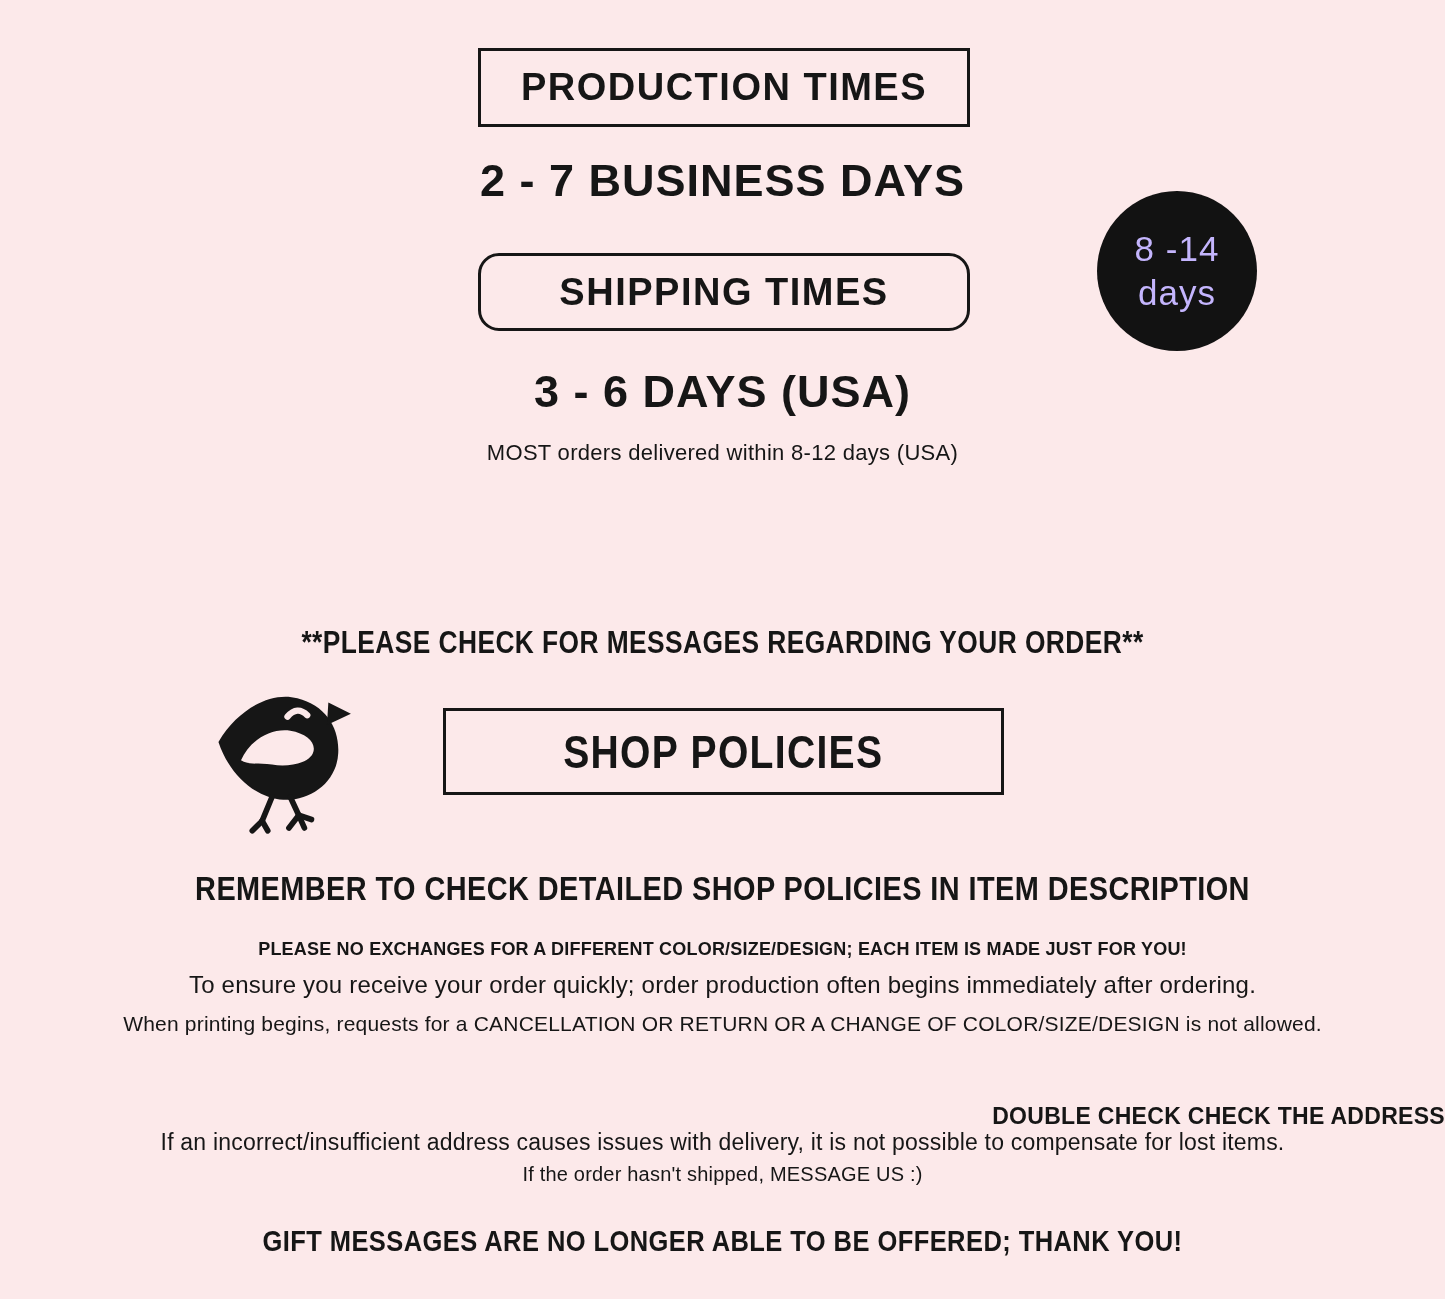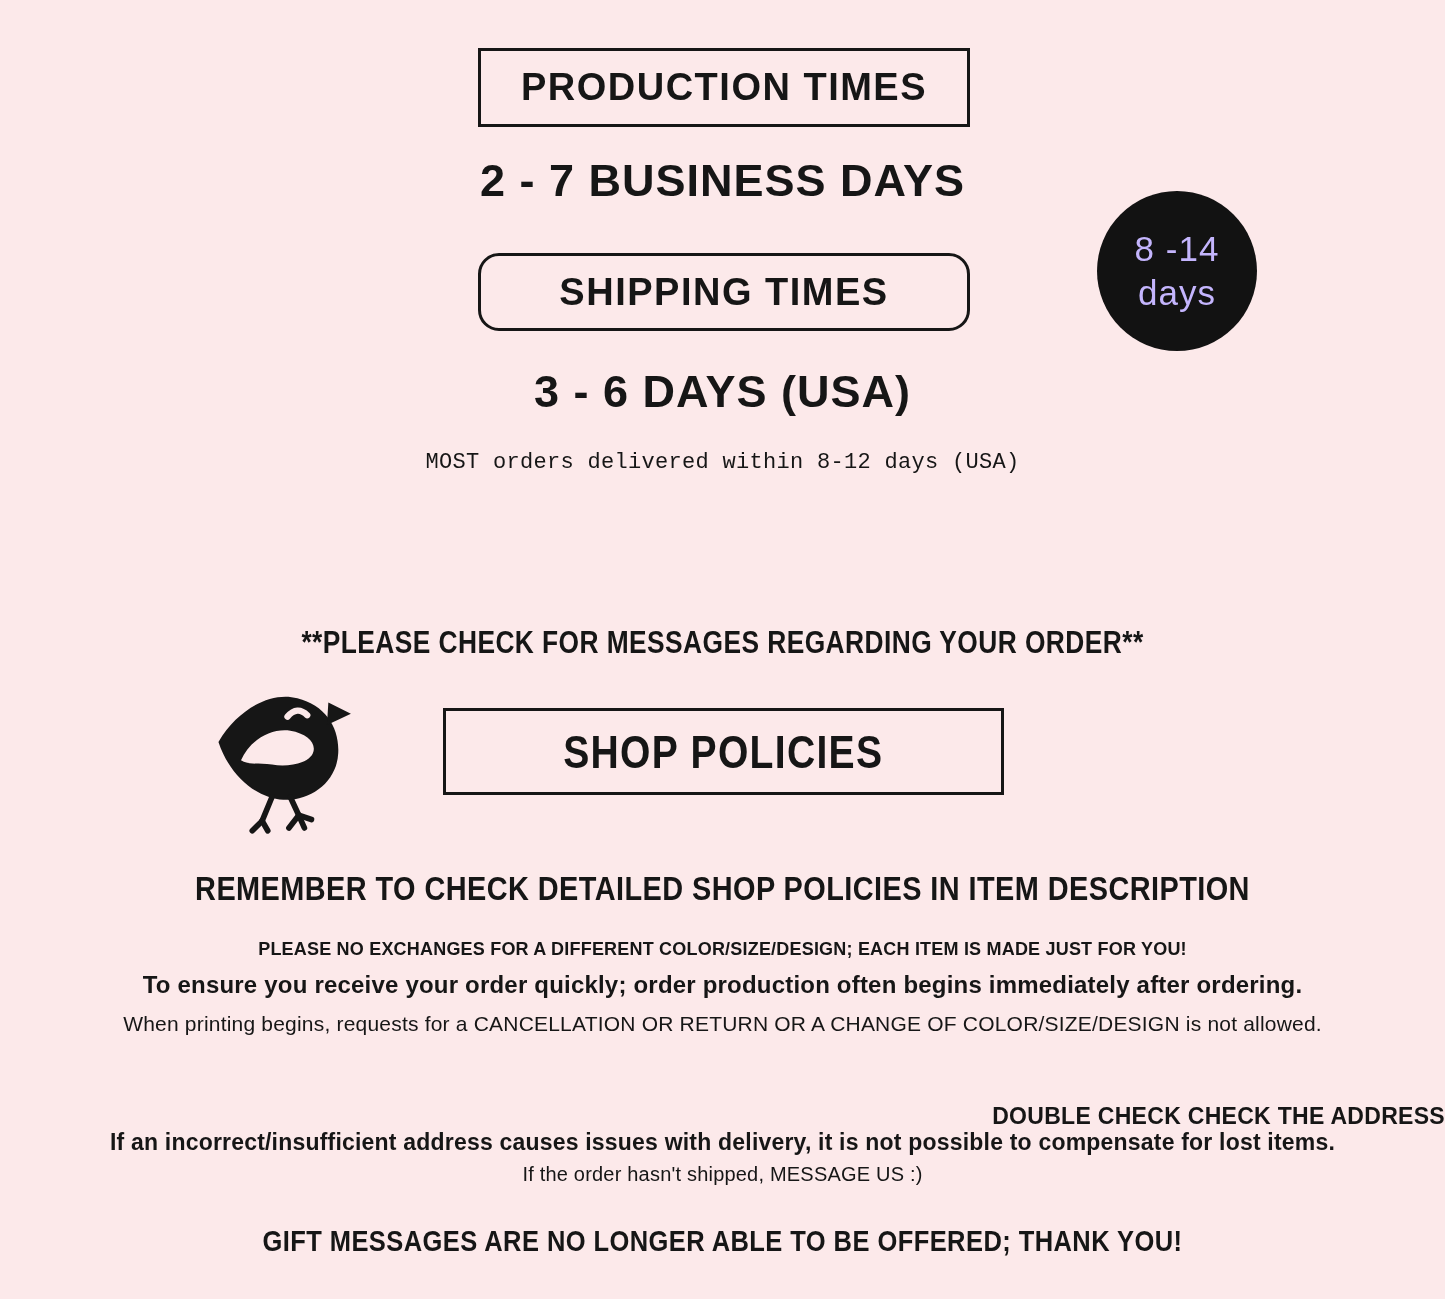--- a/index.html
+++ b/index.html
@@ -50,21 +50,21 @@
     align-items: center;
     justify-content: center;
     text-align: center;
   }
   .badge .line { font-size: 35px; font-weight: normal; line-height: 44px; letter-spacing: 1px; }
   .note-md  { font-size: 22px; letter-spacing: 0.3px; }
   .note-sm  { font-size: 18px; letter-spacing: 0.4px; }
   .starred  { font-weight: bold; font-size: 31px; letter-spacing: 0.5px; }
   .reminder { font-weight: bold; font-size: 34px; letter-spacing: 0.5px; }
   .bold-rule { font-weight: bold; font-size: 18px; letter-spacing: 0.2px; }
-  .body-lg  { font-size: 24px; letter-spacing: 0.2px; font-weight: bold; }
+  .body-lg  { font-size: 24px; letter-spacing: 0.2px; }
   .body-md  { font-size: 21px; letter-spacing: 0.2px; }
   .addr-head { font-weight: bold; font-size: 23px; letter-spacing: 0.3px; }
   .body-sm  { font-size: 20px; letter-spacing: 0.2px; }
   .gift     { font-weight: bold; font-size: 30px; letter-spacing: 0.5px; }
   .bird { position: absolute; left: 210px; top: 680px; width: 155px; height: 155px; }
 </style>
 </head>
 <body>
 
 <div class="canvas">
@@ -79,21 +79,21 @@
     <span class="box-label">SHIPPING TIMES</span>
   </div>
 
   <div class="badge">
     <span class="line">8 -14</span>
     <span class="line">days</span>
   </div>
 
   <div class="abs center-line big-duration" style="top:366px;">3 - 6 DAYS (USA)</div>
 
-  <div class="abs center-line note-md" style="top:450px;font-family:Liberation Mono, monospace;">MOST orders delivered within 8-12 days (USA)</div>
+  <div class="abs center-line note-md" style="top:440px;">MOST orders delivered within 8-12 days (USA)</div>
 
   <div class="abs center-line starred condensed" style="top:625px;">**PLEASE CHECK FOR MESSAGES REGARDING YOUR ORDER**</div>
 
   <svg class="bird" viewBox="0 0 110 110">
 
     <path d="M 6 44 C 20 20 44 8 62 13 C 82 18 92 34 91 52 C 90 72 72 86 52 85 C 33 84 14 68 6 44 Z" fill="#161616"></path>
 
     <path d="M 84 16 L 100 24 L 83 32 Z" fill="#161616"></path>
 
     <path d="M 55 26 Q 62 18 69 25" stroke="#fce9ea" stroke-width="4.5" fill="none" stroke-linecap="round"></path>

